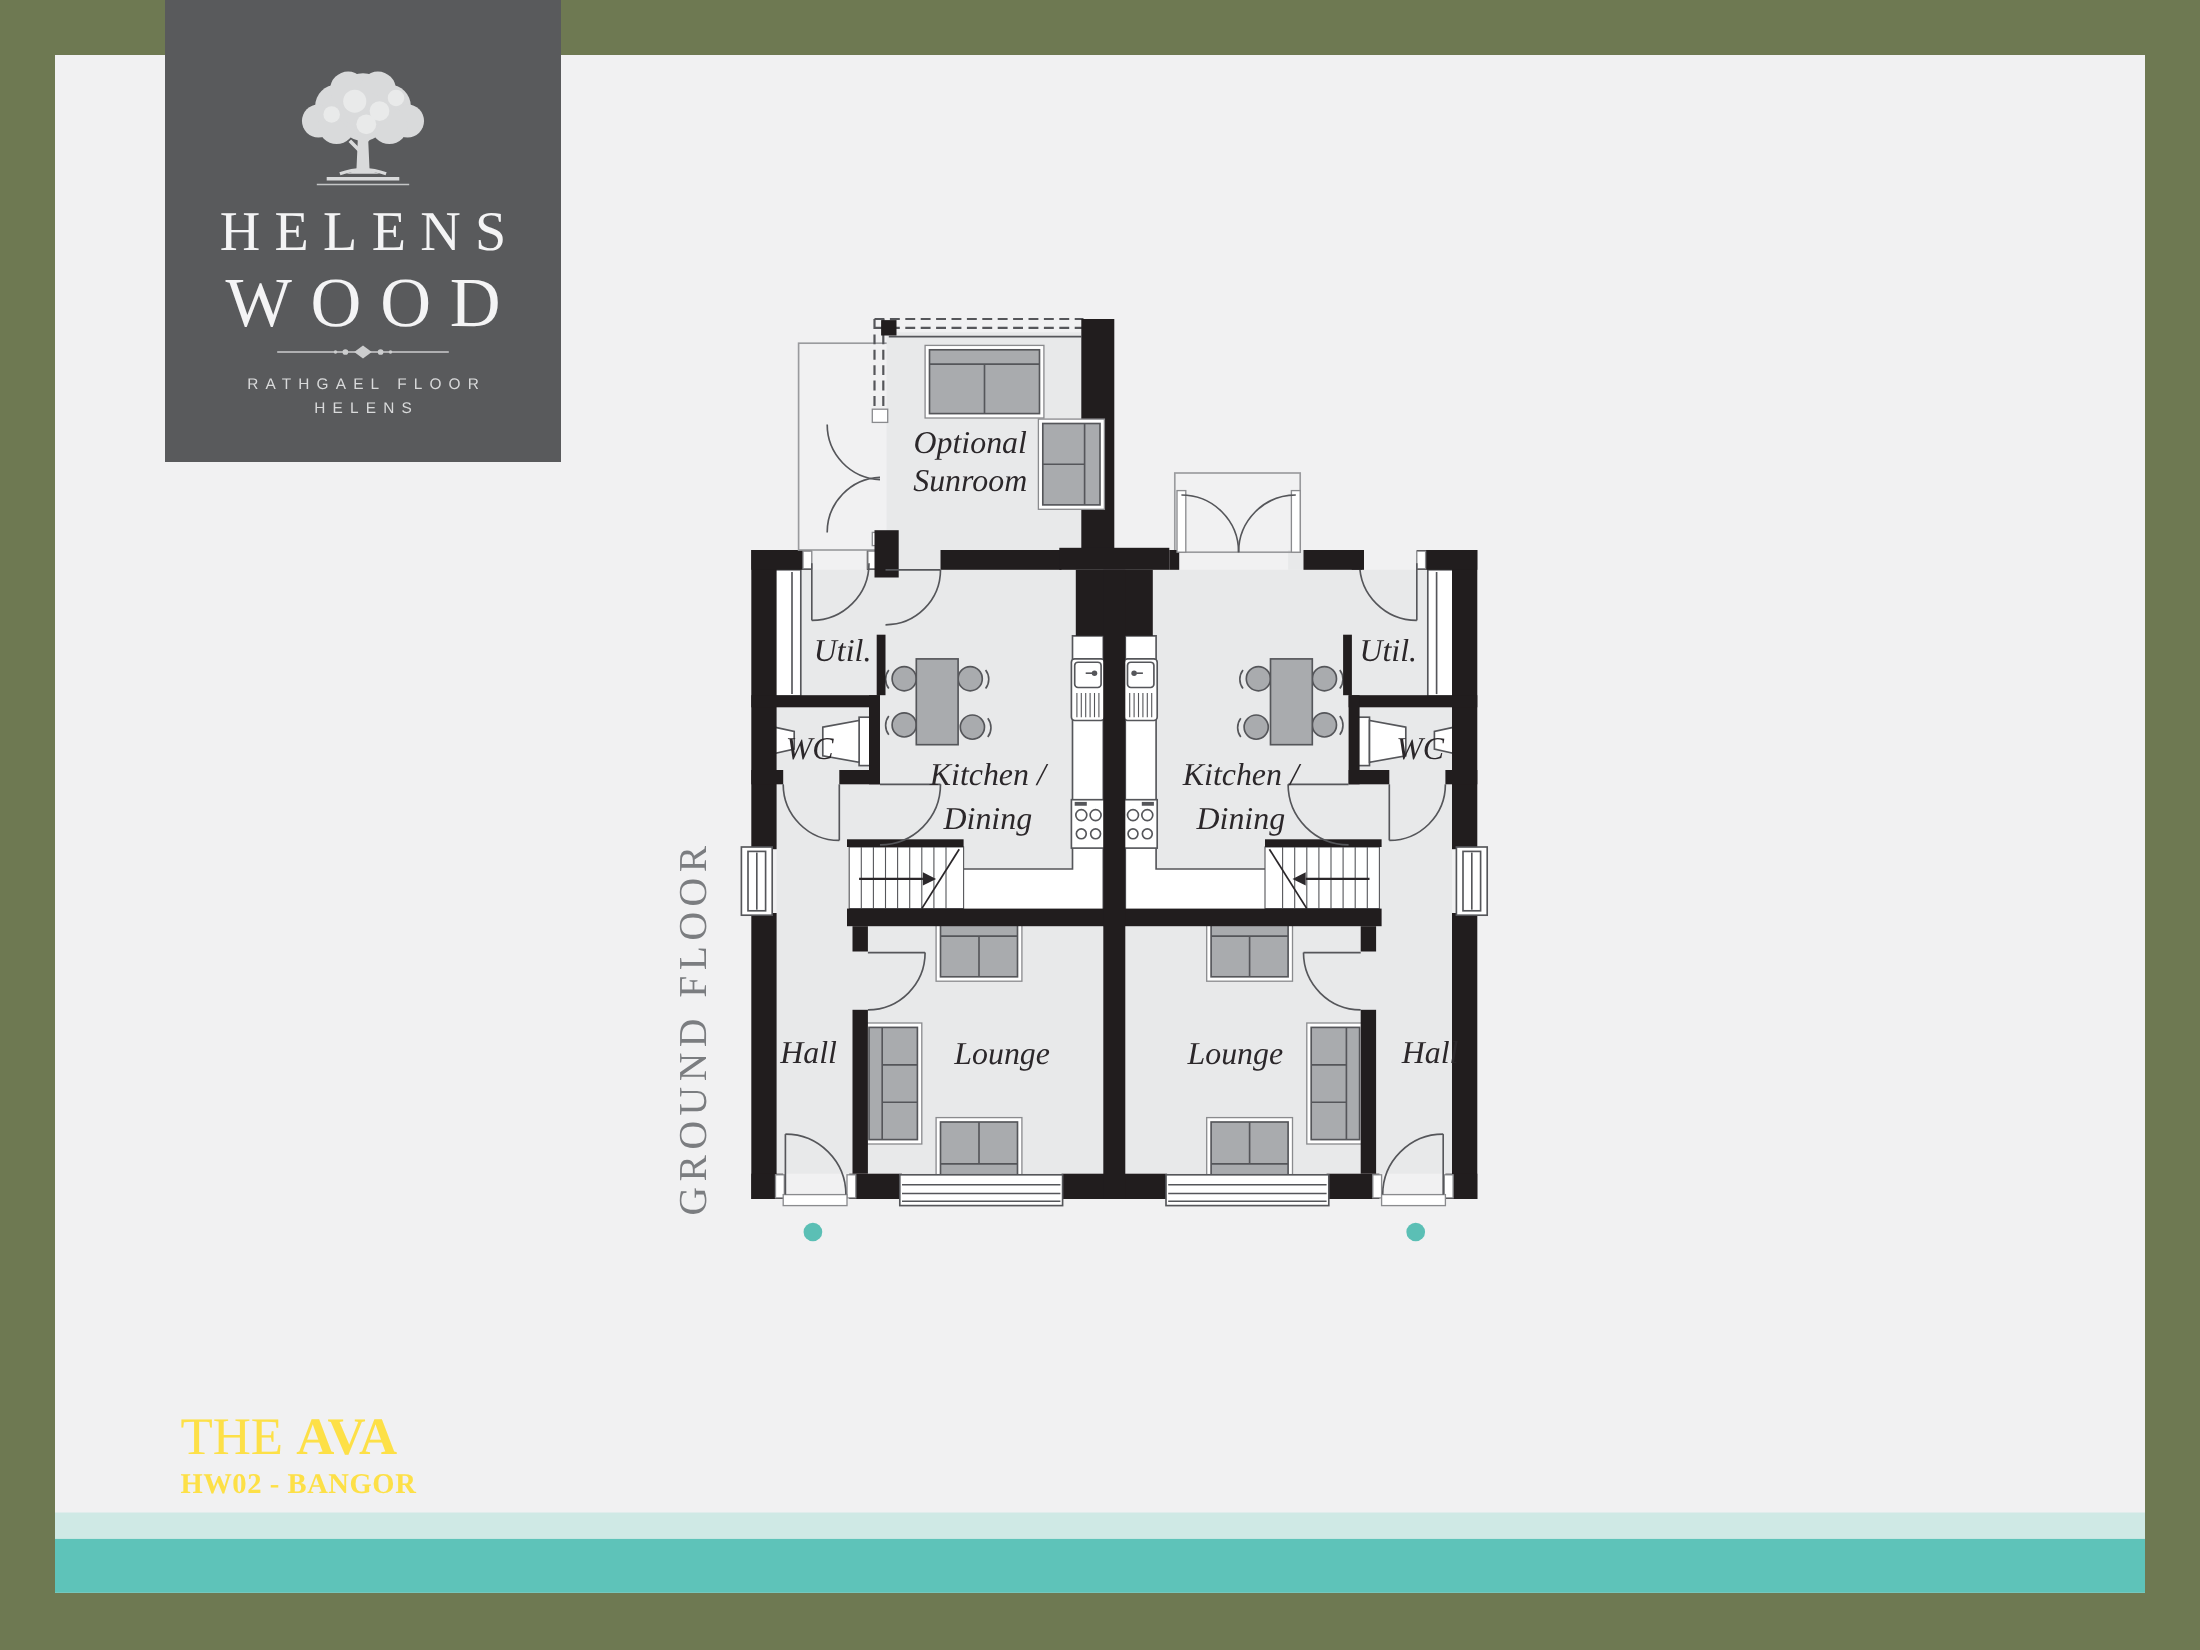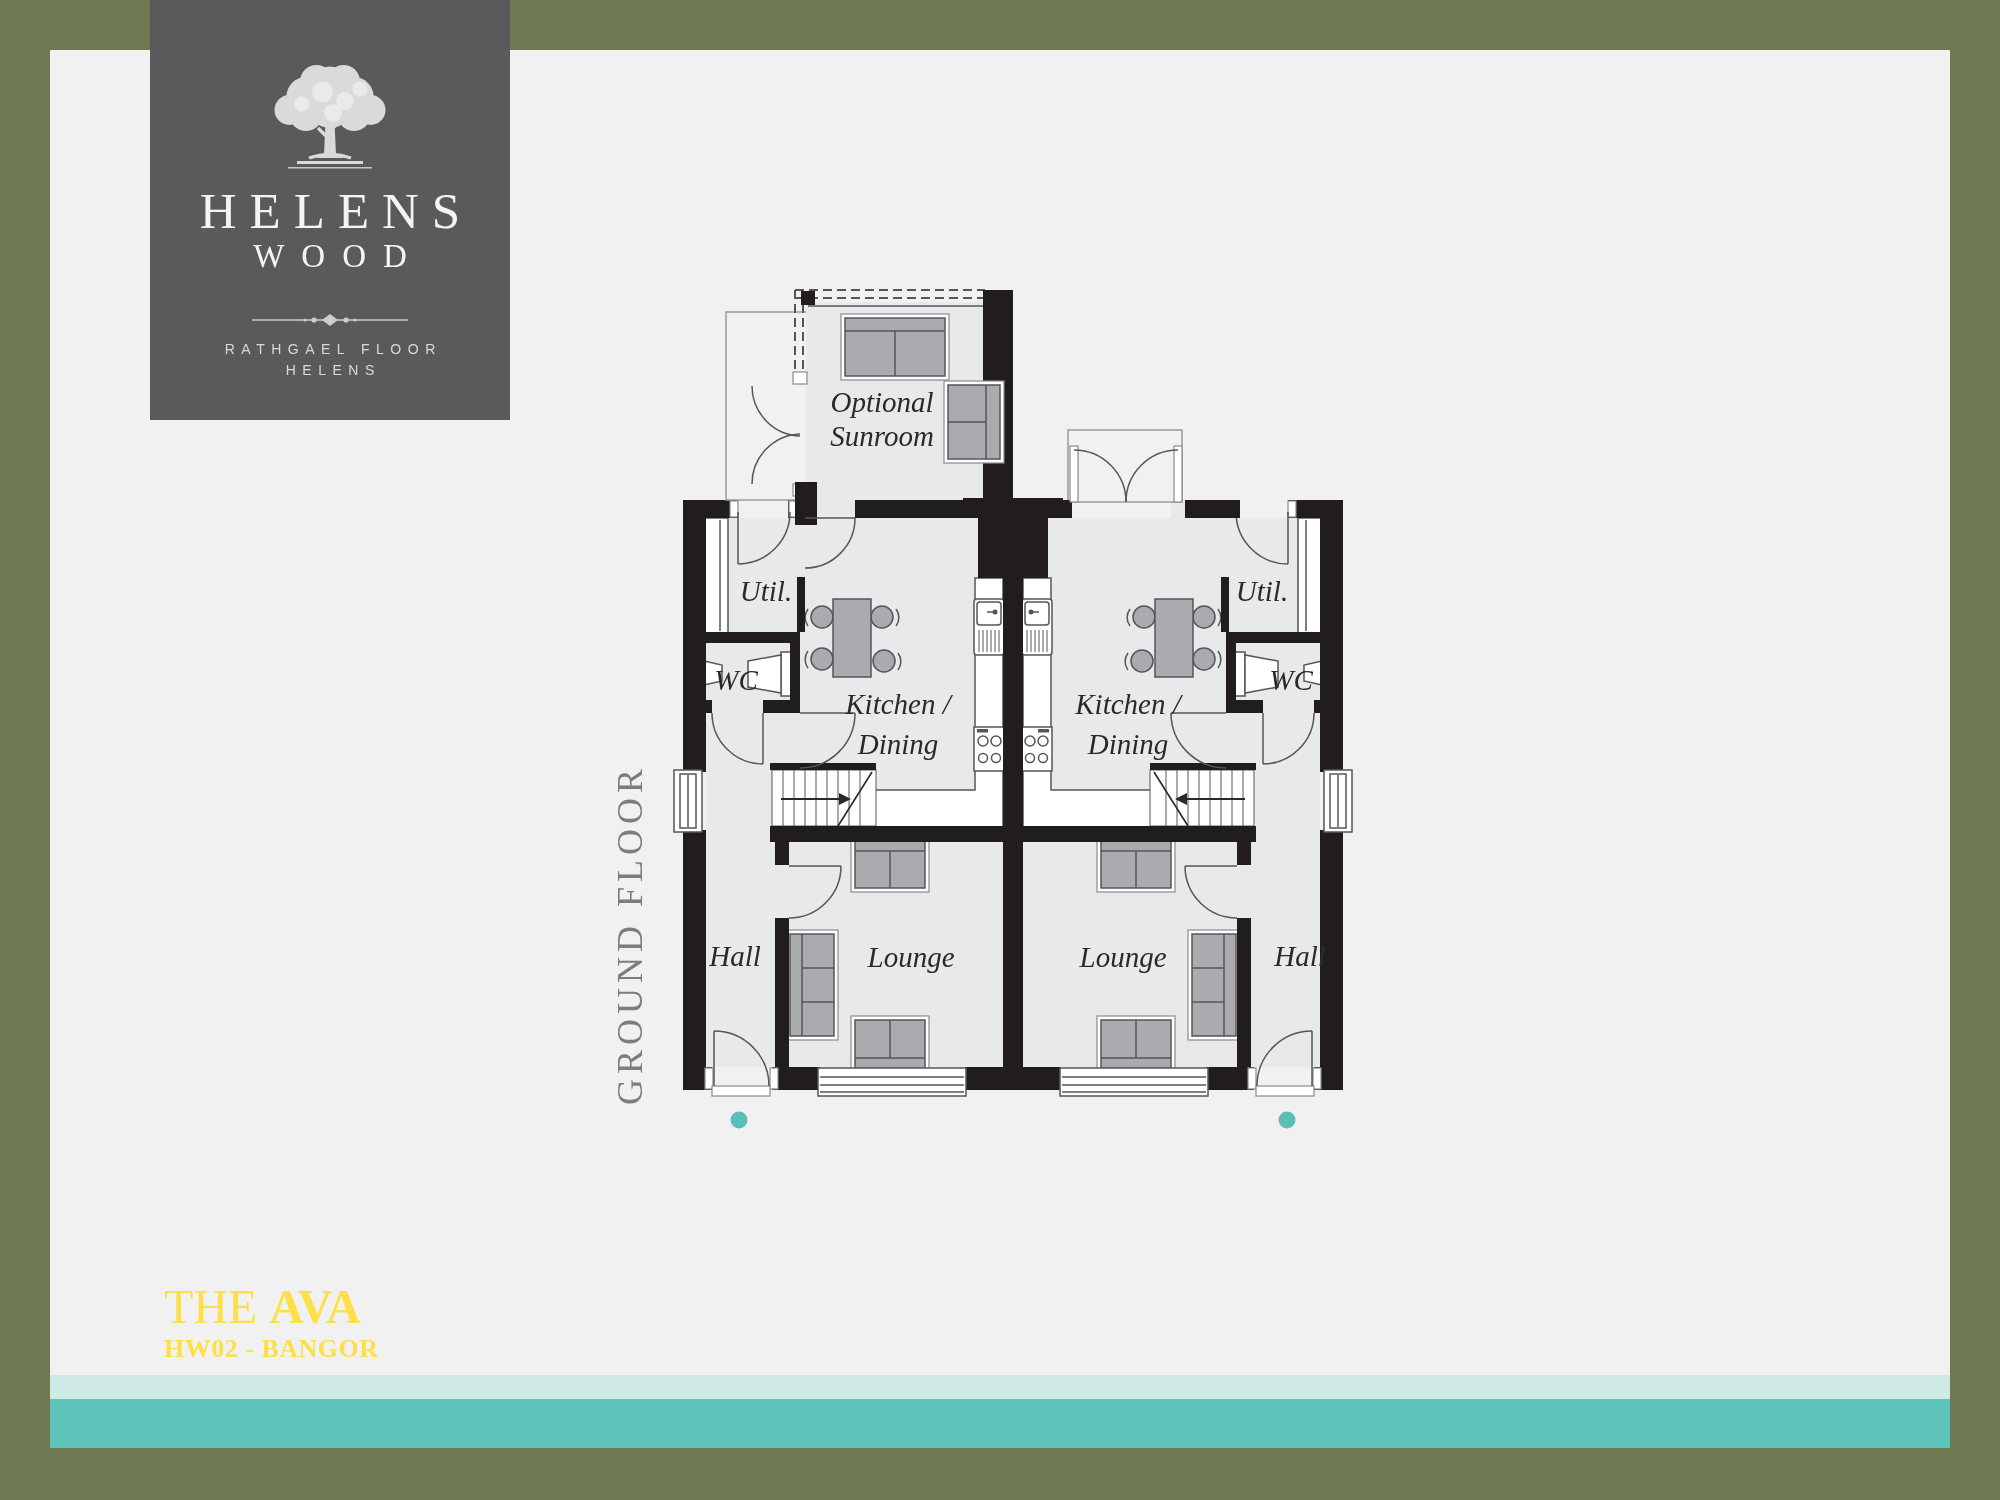--- a/index.html
+++ b/index.html
@@ -5,21 +5,21 @@
   html,body{margin:0;padding:0;background:#444;}
   .page{position:relative;width:2000px;height:1500px;background:#6e7952;overflow:hidden;
         font-family:"Liberation Serif","DejaVu Serif",serif;}
   .content{position:absolute;left:50px;top:50px;width:1900px;height:1398px;background:#f1f1f2;}
   .stripe-light{position:absolute;left:50px;top:1375px;width:1900px;height:24px;background:#cfe9e5;}
   .stripe-dark{position:absolute;left:50px;top:1399px;width:1900px;height:49px;background:#5ec3b9;}
   .logo-panel{position:absolute;left:150px;top:0;width:360px;height:420px;background:#595a5c;}
   .logo-tree{position:absolute;left:105px;top:58px;width:150px;height:122px;}
   .logo-line{position:absolute;width:100%;text-align:center;color:#f4f4f5;}
   .logo-name1{top:182px;font-size:51px;letter-spacing:13px;text-indent:13px;}
-  .logo-name2{top:238px;font-size:33px;letter-spacing:17px;text-indent:17px;}
+  .logo-name2{top:238px;font-size:64px;letter-spacing:17px;text-indent:17px;}
   .logo-div{position:absolute;left:100px;top:312px;width:160px;height:16px;}
   .logo-addr{font-family:"Liberation Sans","DejaVu Sans",sans-serif;color:#d9dadb;
              font-size:14px;letter-spacing:6.5px;text-indent:6.5px;}
   .logo-addr1{top:341px;}
   .logo-addr2{top:362px;}
   .floor-label{position:absolute;left:461px;top:913px;width:340px;height:44px;
                transform:rotate(-90deg);text-align:center;font-size:36px;letter-spacing:5px;
                color:#7b7d80;white-space:nowrap;}
   .plan-svg{position:absolute;left:640px;top:260px;width:780px;height:880px;}
   .title-block{position:absolute;left:164px;top:1282px;color:#fde047;}

